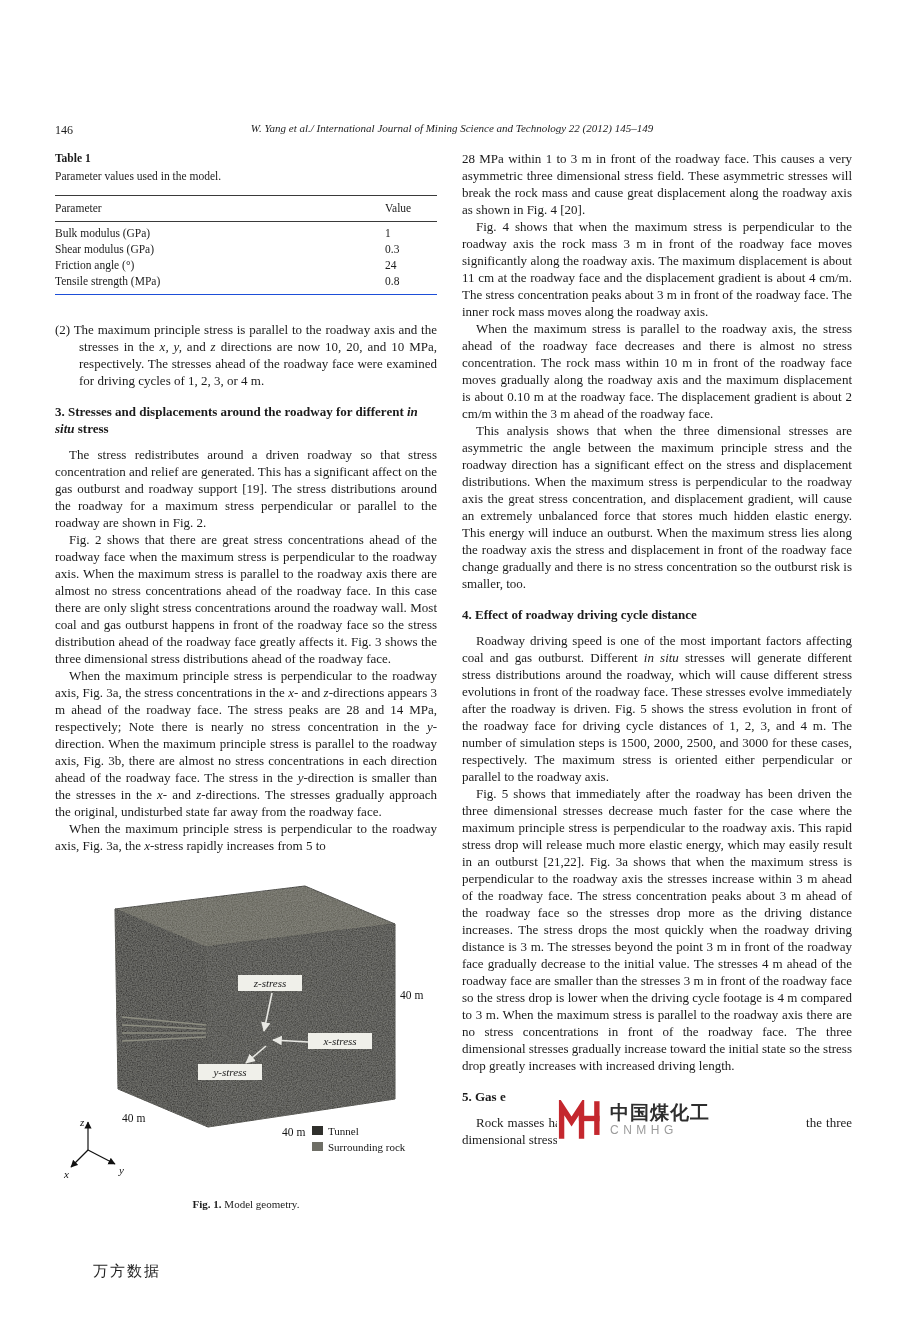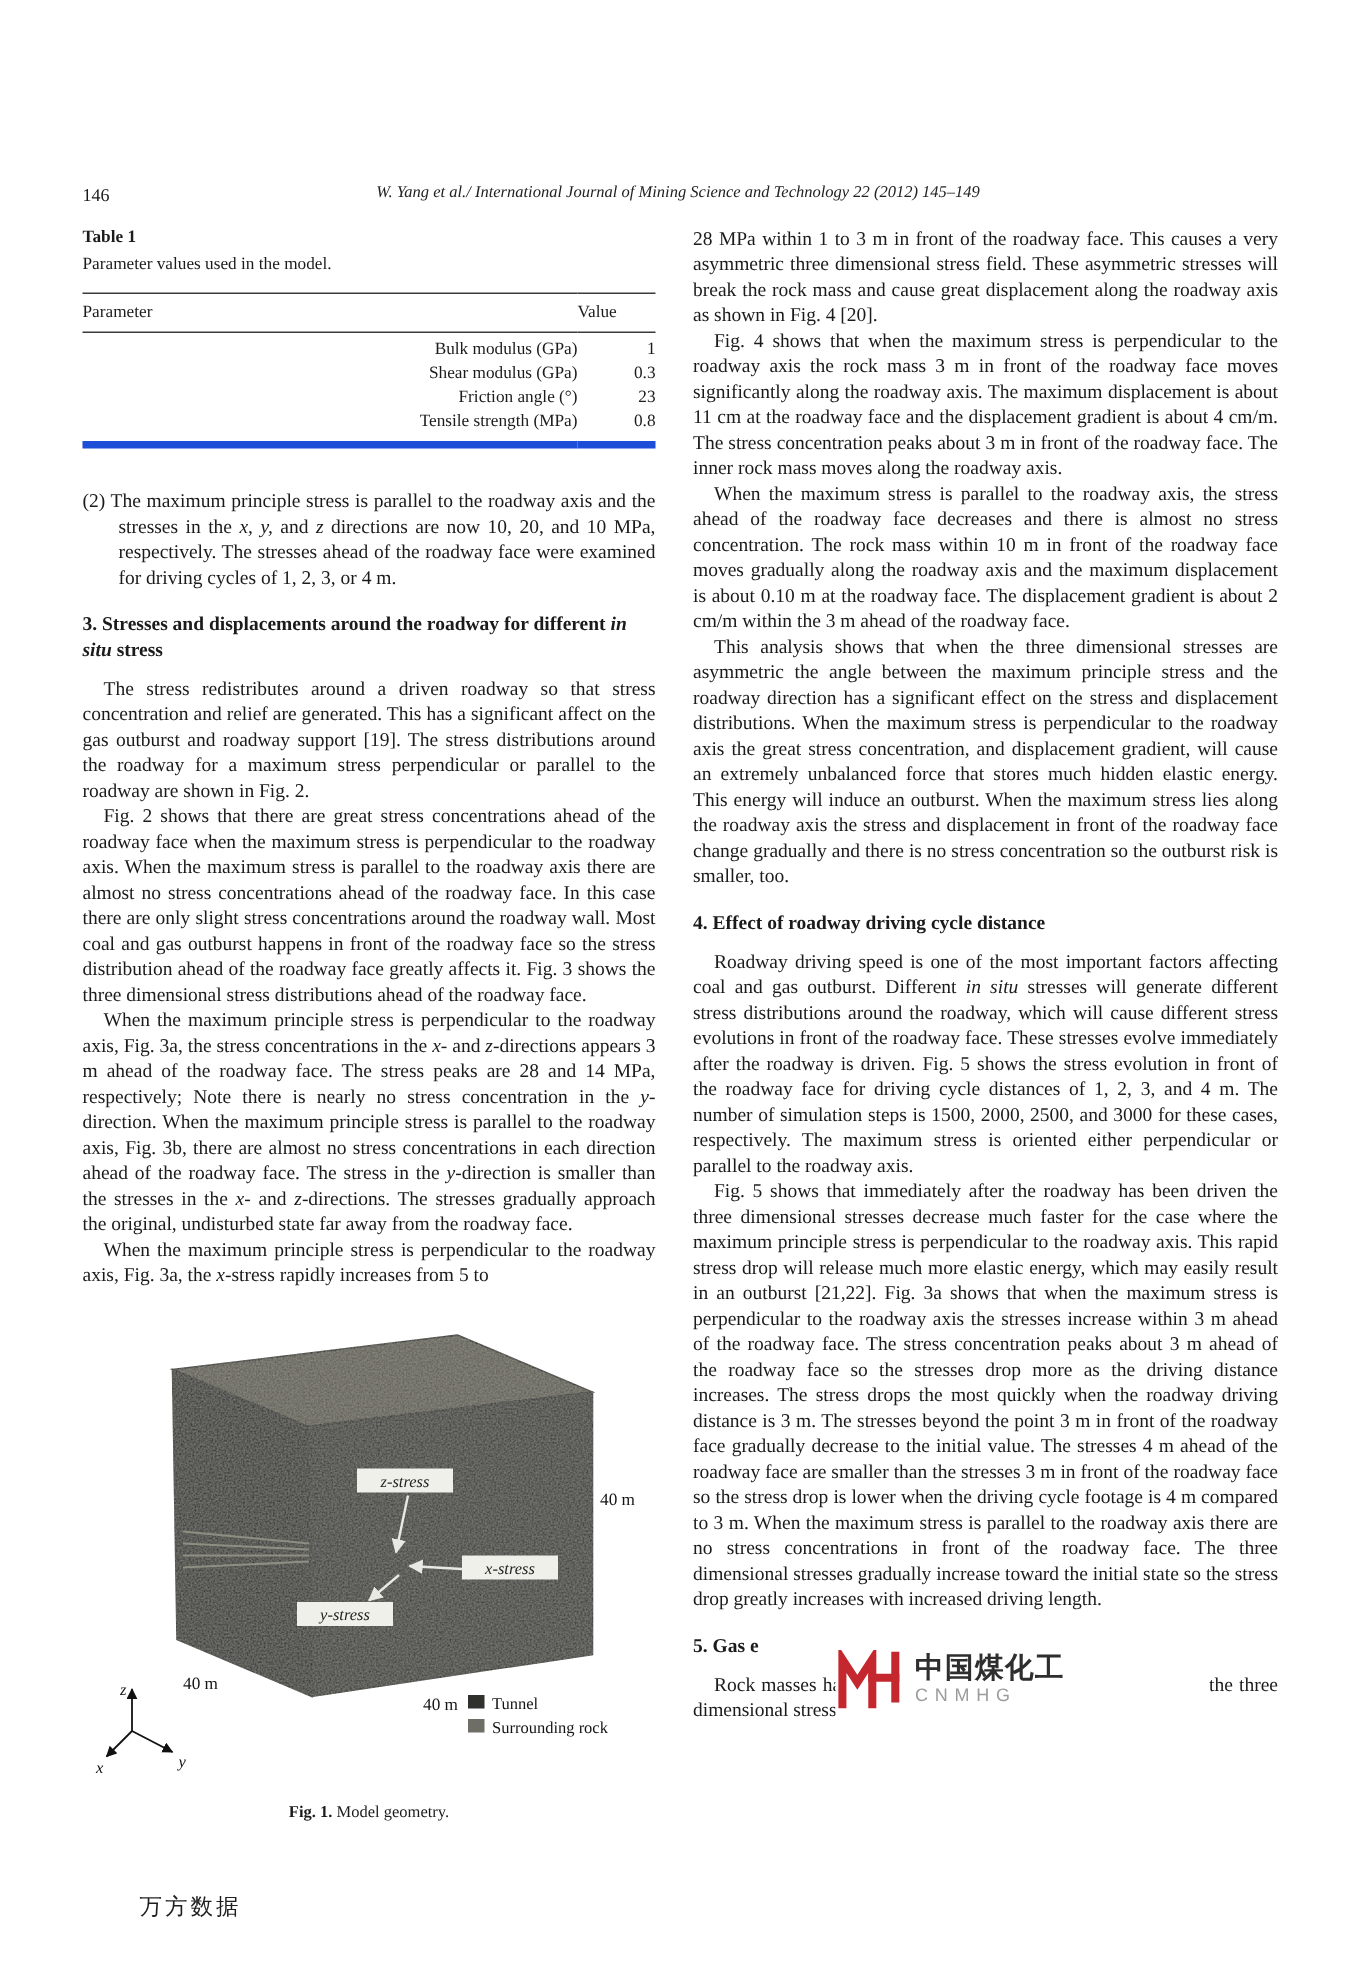--- a/index.html
+++ b/index.html
@@ -21,23 +21,23 @@
   .col-left  { left:55px;  width:382px; }
   .col-right { left:462px; width:390px; }
   .col p { text-indent:14px; margin:0; }
   .col p.noindent { text-indent:0; }
   .col p.hang { margin-left:24px; text-indent:-24px; margin-top:26px; }
   h3.sec { font-size:13px; line-height:17px; font-weight:bold; text-align:left; margin:14px 0 9px; }
 
   
   .tbl-label { font-size:11.5px; font-weight:bold; text-align:left; }
   .tbl-caption { font-size:11.5px; margin:1px 0 10px; text-align:left; }
-  table.params { width:100%; border-collapse:collapse; font-size:11.5px; border-bottom:5px solid #1d4ed8; }
+  table.params { width:100%; border-collapse:collapse; font-size:11.5px; border-bottom:1px solid #1d4ed8; }
   table.params th { font-weight:normal; text-align:left; border-top:1px solid #3a3a3a; border-bottom:1px solid #3a3a3a; padding:4px 0 4px; }
-  table.params td { text-align:right; padding:1.5px 0; line-height:13px;margin-top:20px; }
+  table.params td { text-align:left; padding:1.5px 0; line-height:13px;margin-top:20px; }
   table.params .val { width:52px; }
   table.params tbody tr:first-child td { padding-top:5px; }
   table.params tbody tr:last-child td { padding-bottom:6px; }
 
   
   figure { margin:20px 0 0; }
   .figsvg { display:block; margin:0 auto; font-family:"Liberation Serif", serif; }
   figcaption { text-align:center; font-size:11px; margin-top:10px; text-indent:0; }
   figcaption b { font-weight:bold; }
 
@@ -82,21 +82,21 @@
           <tr>
             <td>Bulk modulus (GPa)</td>
             <td class="val">1</td>
           </tr>
           <tr>
             <td>Shear modulus (GPa)</td>
             <td class="val">0.3</td>
           </tr>
           <tr>
             <td>Friction angle (°)</td>
-            <td class="val">23</td>
+            <td class="val">24</td>
           </tr>
           <tr>
             <td>Tensile strength (MPa)</td>
             <td class="val">0.8</td>
           </tr>
         </tbody>
       </table>
     </div>
 
     <p class="hang">(2) The maximum principle stress is parallel to the roadway axis and the stresses in the <i>x, y,</i> and <i>z</i> directions are now 10, 20, and 10 MPa, respectively. The stresses ahead of the roadway face were examined for driving cycles of 1, 2, 3, or 4 m.</p>

